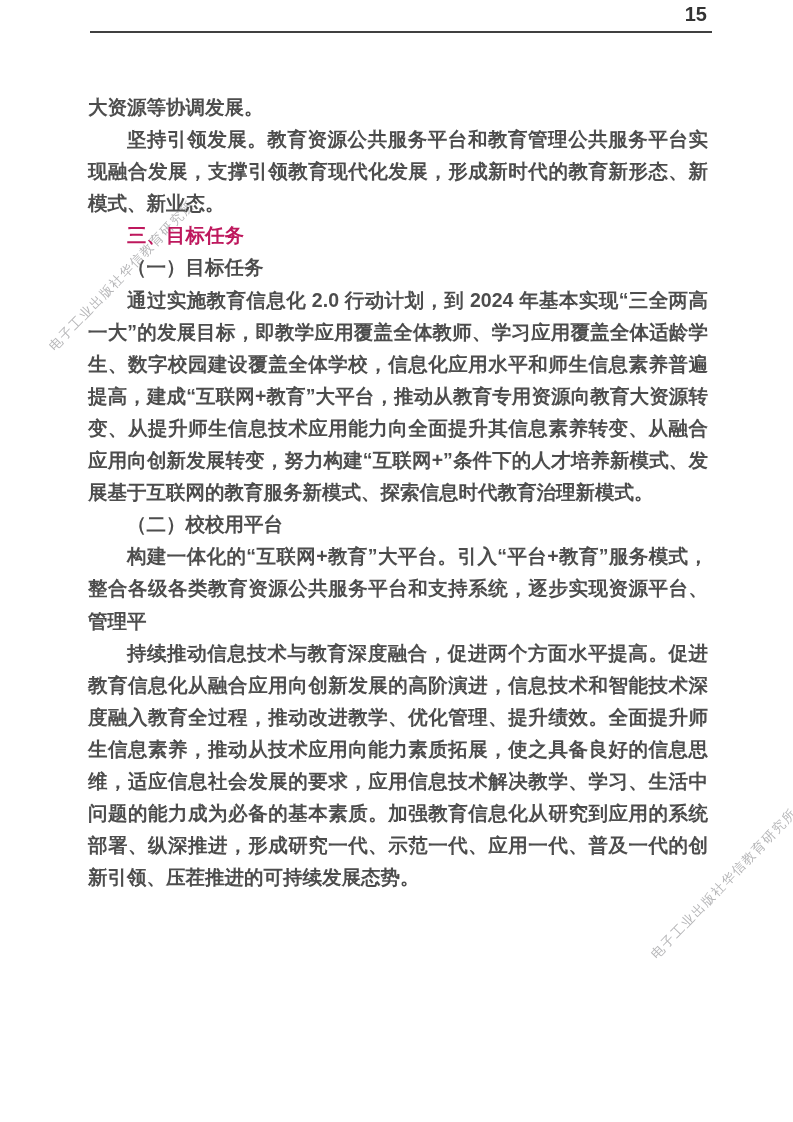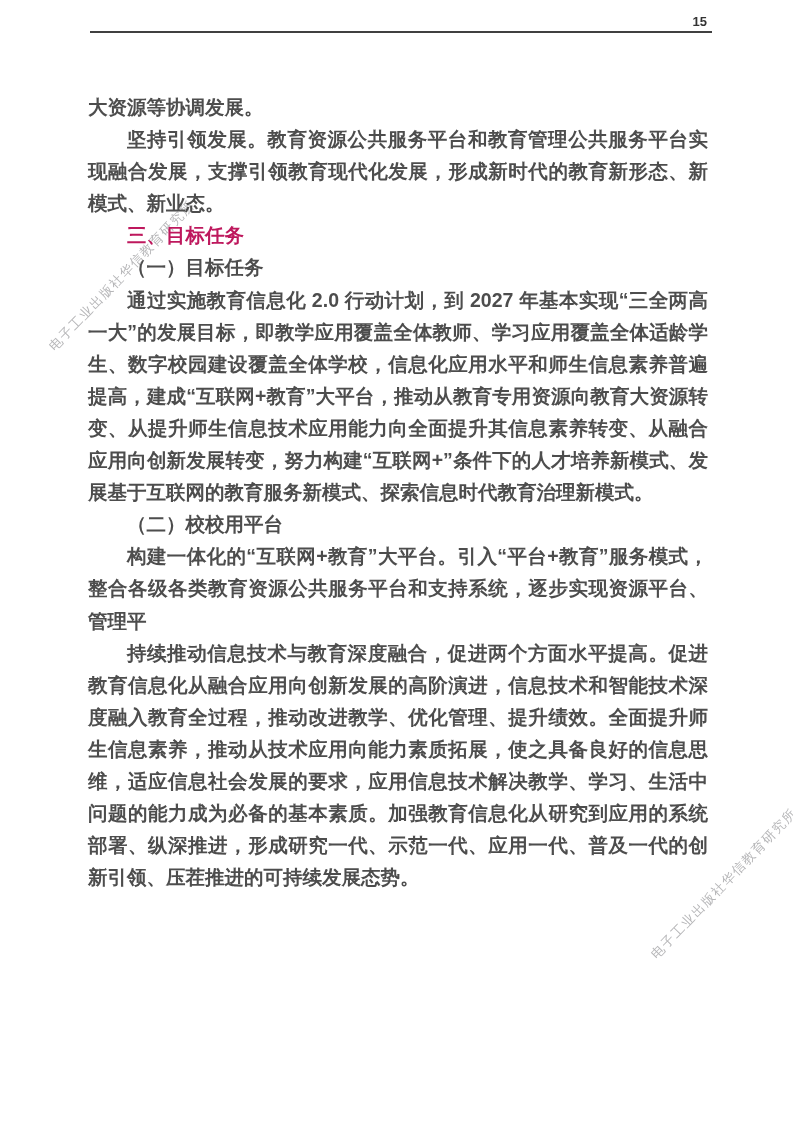--- a/index.html
+++ b/index.html
@@ -12,24 +12,23 @@
     width: 793px;
     height: 1122px;
     background: #ffffff;
     overflow: hidden;
     font-family: "Liberation Sans", "DejaVu Sans", sans-serif;
   }
   .page-number {
     position: absolute;
     top: 3px;
     right: 86px;
-    font-size: 13px;
+    font-size: 20px;
     font-weight: 600;
     color: #333333;
-    margin-top: 11px;
   }
   .header-rule {
     position: absolute;
     top: 31px;
     left: 90px;
     width: 622px;
     height: 2px;
     background: #404040;
   }
   .content {
@@ -76,19 +75,19 @@
   <span class="watermark wm1">电子工业出版社华信教育研究所</span>
 
   <span class="watermark wm2">电子工业出版社华信教育研究所</span>
 
   <div class="content">
 
   <p class="para body no-indent">大资源等协调发展。</p>
       <p class="para body indent">坚持引领发展。教育资源公共服务平台和教育管理公共服务平台实现融合发展，支撑引领教育现代化发展，形成新时代的教育新形态、新模式、新业态。</p>
       <p class="para heading-bold indent">三、目标任务</p>
       <p class="para subheading indent">（一）目标任务</p>
-      <p class="para body indent">通过实施教育信息化 2.0 行动计划，到 2027 年基本实现“三全两高一大”的发展目标，即教学应用覆盖全体教师、学习应用覆盖全体适龄学生、数字校园建设覆盖全体学校，信息化应用水平和师生信息素养普遍提高，建成“互联网+教育”大平台，推动从教育专用资源向教育大资源转变、从提升师生信息技术应用能力向全面提升其信息素养转变、从融合应用向创新发展转变，努力构建“互联网+”条件下的人才培养新模式、发展基于互联网的教育服务新模式、探索信息时代教育治理新模式。</p>
+      <p class="para body indent">通过实施教育信息化 2.0 行动计划，到 2024 年基本实现“三全两高一大”的发展目标，即教学应用覆盖全体教师、学习应用覆盖全体适龄学生、数字校园建设覆盖全体学校，信息化应用水平和师生信息素养普遍提高，建成“互联网+教育”大平台，推动从教育专用资源向教育大资源转变、从提升师生信息技术应用能力向全面提升其信息素养转变、从融合应用向创新发展转变，努力构建“互联网+”条件下的人才培养新模式、发展基于互联网的教育服务新模式、探索信息时代教育治理新模式。</p>
       <p class="para subheading indent">（二）校校用平台</p>
       <p class="para body indent">构建一体化的“互联网+教育”大平台。引入“平台+教育”服务模式，整合各级各类教育资源公共服务平台和支持系统，逐步实现资源平台、管理平</p>
       <p class="para body indent">持续推动信息技术与教育深度融合，促进两个方面水平提高。促进教育信息化从融合应用向创新发展的高阶演进，信息技术和智能技术深度融入教育全过程，推动改进教学、优化管理、提升绩效。全面提升师生信息素养，推动从技术应用向能力素质拓展，使之具备良好的信息思维，适应信息社会发展的要求，应用信息技术解决教学、学习、生活中问题的能力成为必备的基本素质。加强教育信息化从研究到应用的系统部署、纵深推进，形成研究一代、示范一代、应用一代、普及一代的创新引领、压茬推进的可持续发展态势。</p>
     </div>
 
 </div>
 
 </body></html>

